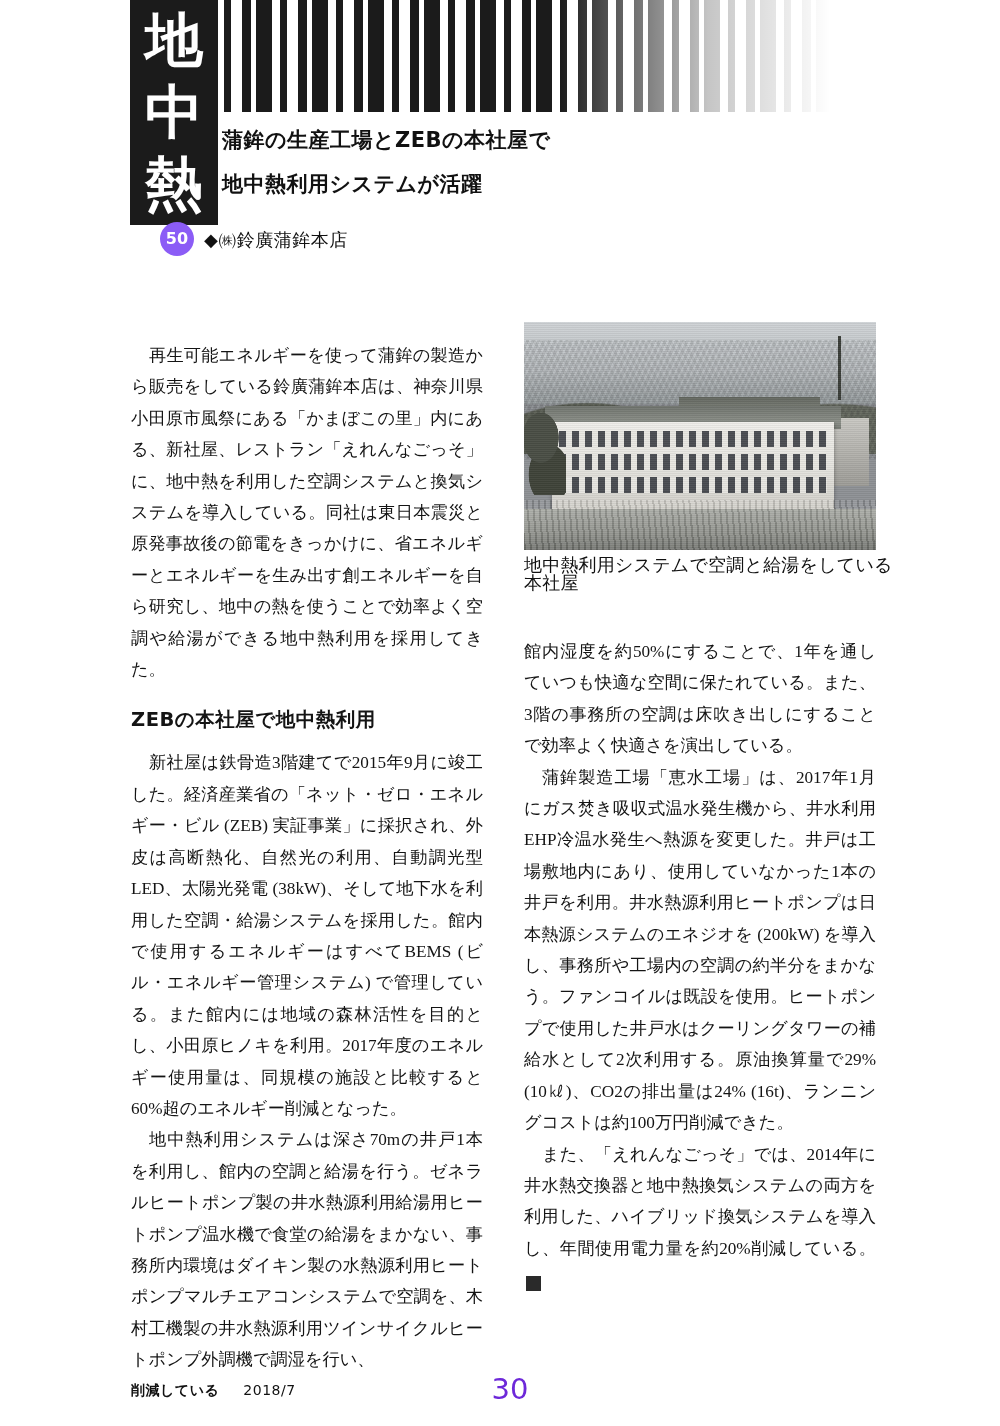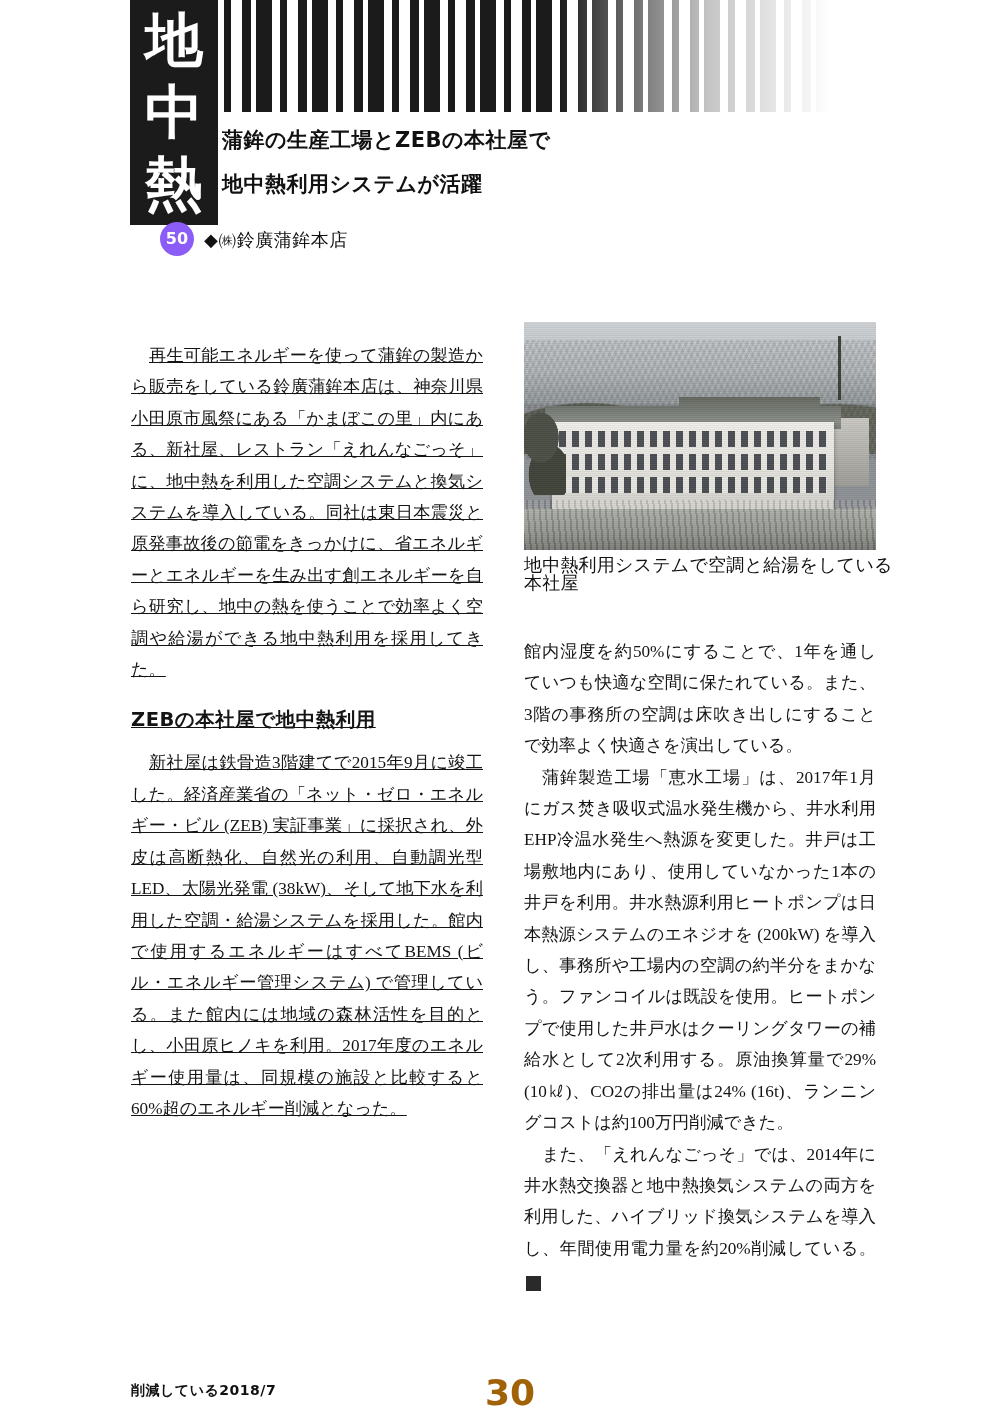--- a/index.html
+++ b/index.html
@@ -94,21 +94,21 @@
 
   
   .col {
     position: absolute;
     width: 352px;
     font-size: 17.2px;
     line-height: 31.4px;
     text-align: justify;
     text-justify: inter-character;
   }
-  .col-left  { left: 131px; top: 340px; text-decoration: underline; }
+  .col-left  { left: 131px; top: 340px; }
   .col-right { left: 524px; top: 596px; width: 352px; }
 
   p.para {
     margin: 0 0 0 0;
     text-indent: 18px;
   }
   p.para + p.para { margin-top: 0px; }
 
   h2.sub {
     font-family: "DejaVu Sans", sans-serif;
@@ -228,30 +228,30 @@
   
   .footer-left {
     position: absolute;
     left: 131px; top: 1382px;
     font-family: "DejaVu Sans", sans-serif;
     font-size: 14px;
     font-weight: bold;
     letter-spacing: 0.5px;
     color: #111;
   }
-  .footer-left .issue { font-weight: bold; margin-left: 0; }
+  .footer-left .issue { font-weight: normal; margin-left: 24px; }
   .page-num {
     position: absolute;
     left: 480px; top: 1372px;
     width: 60px;
     text-align: center;
     font-family: "DejaVu Sans", sans-serif;
-    font-size: 36px;
-    font-weight: bold;
-    color: #a16207;
+    font-size: 29px;
+    font-weight: normal;
+    color: #6d28d9;
   }
   .endmark {
     display: inline-block;
     width: 15px; height: 15px;
     background: #2a2a2a;
     color: #fff;
     font-size: 10px;
     line-height: 15px;
     text-align: center;
     vertical-align: -2px;
@@ -277,20 +277,21 @@
   <div class="issue-badge">50</div>
   <div class="byline">◆㈱鈴廣蒲鉾本店</div>
 </div>
 
 <div class="col col-left">
   <p class="para">再生可能エネルギーを使って蒲鉾の製造から販売をしている鈴廣蒲鉾本店は、神奈川県小田原市風祭にある「かまぼこの里」内にある、新社屋、レストラン「えれんなごっそ」に、地中熱を利用した空調システムと換気システムを導入している。同社は東日本震災と原発事故後の節電をきっかけに、省エネルギーとエネルギーを生み出す創エネルギーを自ら研究し、地中の熱を使うことで効率よく空調や給湯ができる地中熱利用を採用してきた。</p>
 
   <h2 class="sub">ZEBの本社屋で地中熱利用</h2>
 
   <p class="para">新社屋は鉄骨造3階建てで2015年9月に竣工した。経済産業省の「ネット・ゼロ・エネルギー・ビル (ZEB) 実証事業」に採択され、外皮は高断熱化、自然光の利用、自動調光型LED、太陽光発電 (38kW)、そして地下水を利用した空調・給湯システムを採用した。館内で使用するエネルギーはすべてBEMS (ビル・エネルギー管理システム) で管理している。また館内には地域の森林活性を目的とし、小田原ヒノキを利用。2017年度のエネルギー使用量は、同規模の施設と比較すると60%超のエネルギー削減となった。</p>
+  <p class="para">地中熱利用システムは深さ70mの井戸1本を利用し、館内の空調と給湯を行う。ゼネラルヒートポンプ製の井水熱源利用給湯用ヒートポンプ温水機で食堂の給湯をまかない、事務所内環境はダイキン製の水熱源利用ヒートポンプマルチエアコンシステムで空調を、木村工機製の井水熱源利用ツインサイクルヒートポンプ外調機で調湿を行い、</p>
 </div>
 
 <div class="photo-wrap">
   <div class="photo">
     <div class="sky"></div>
     <div class="hills"></div>
     <div class="hills-tex"></div>
     <div class="tower"></div>
     <div class="right-bldg"></div>
     <div class="roof2"></div>

